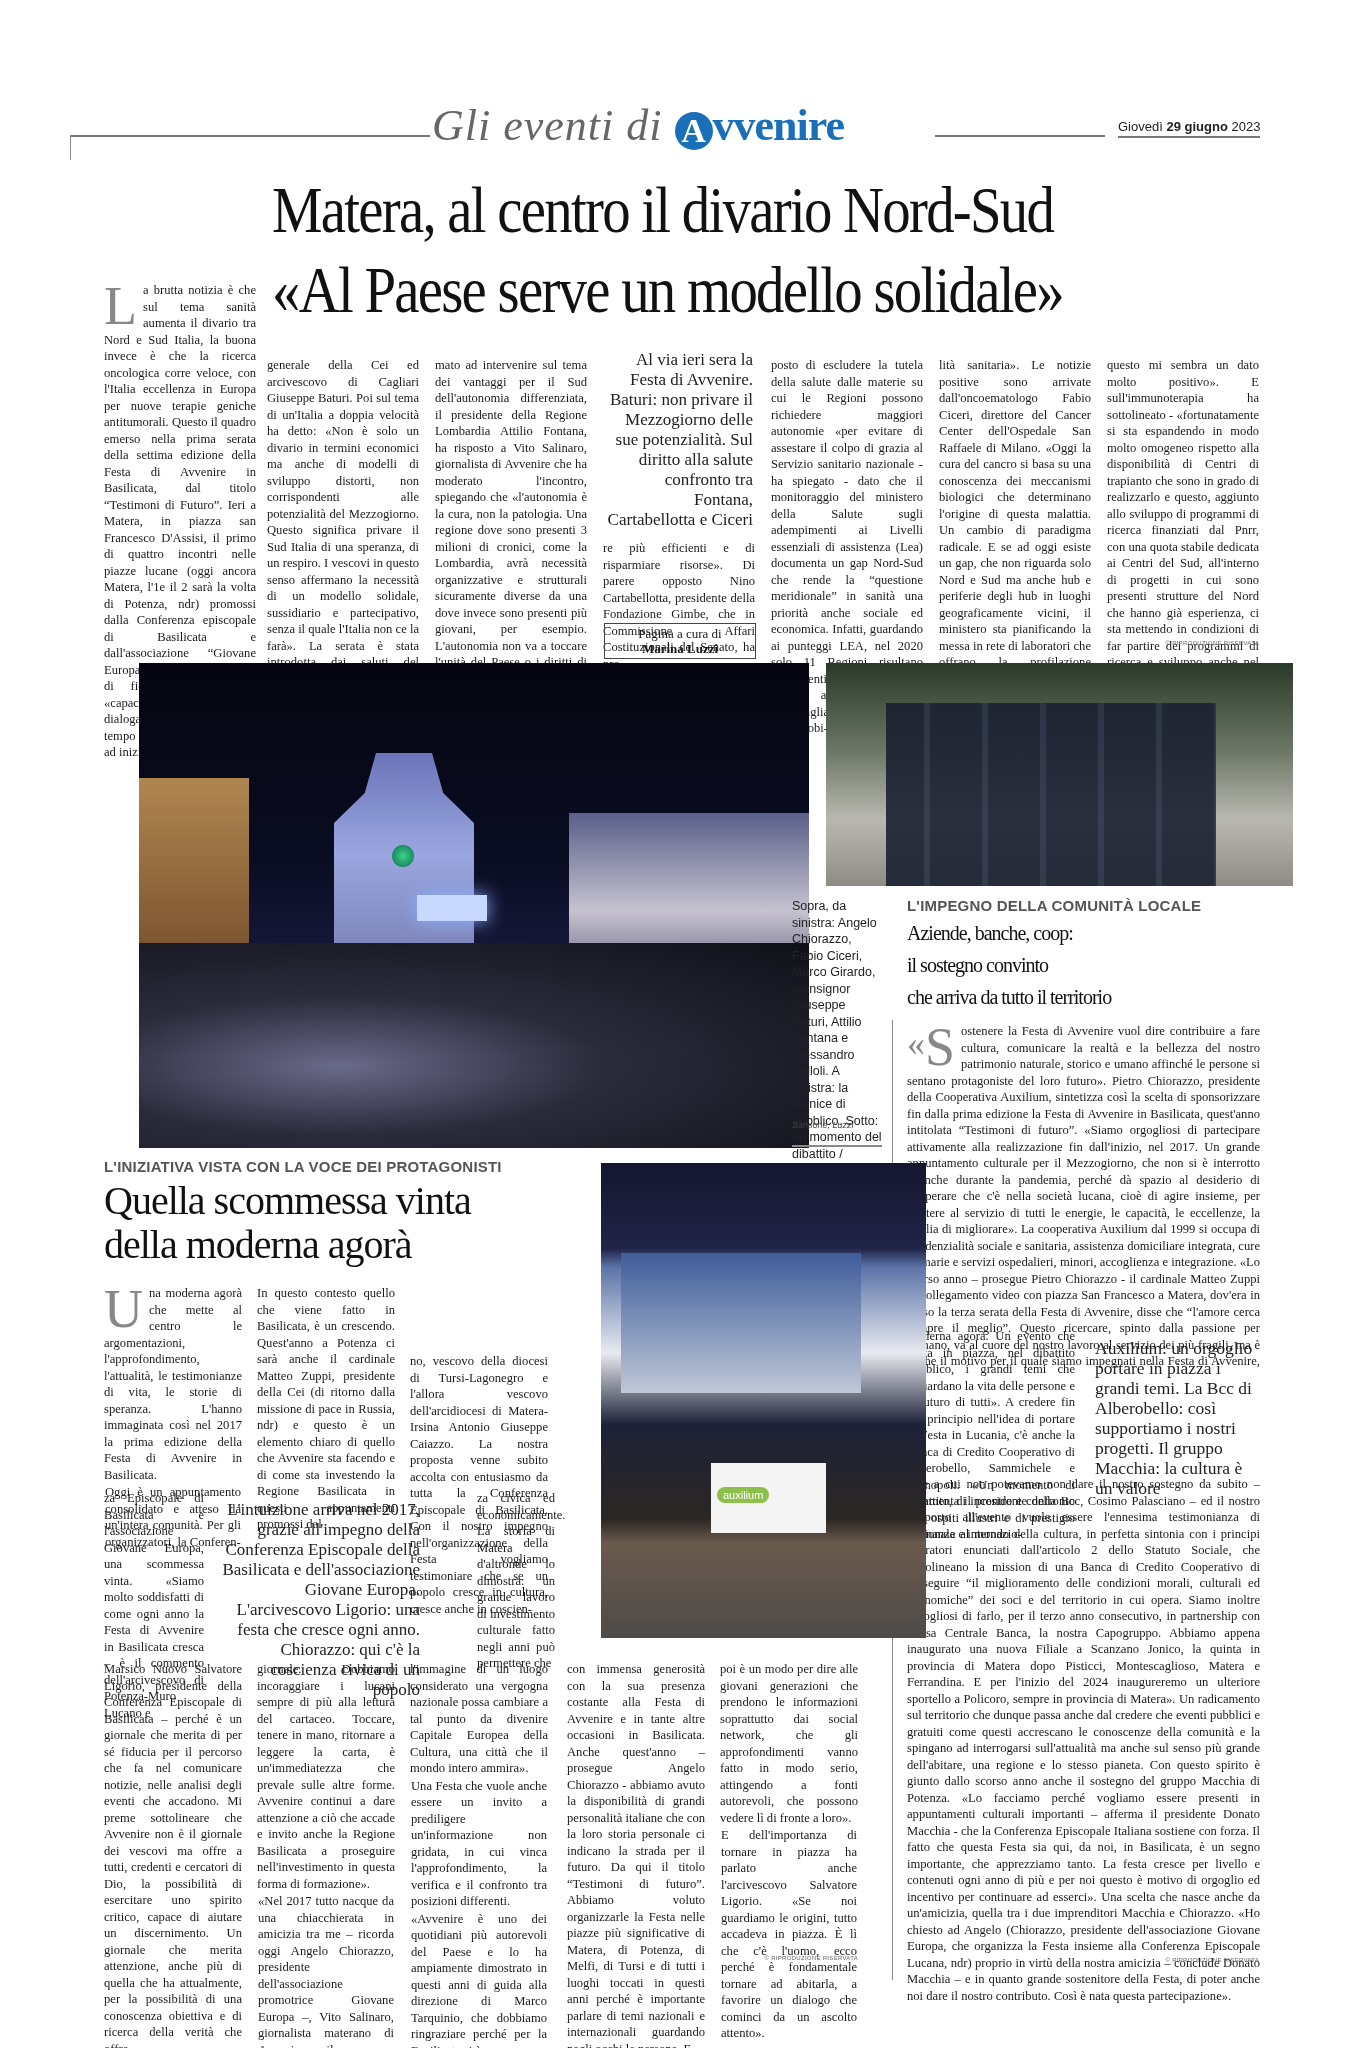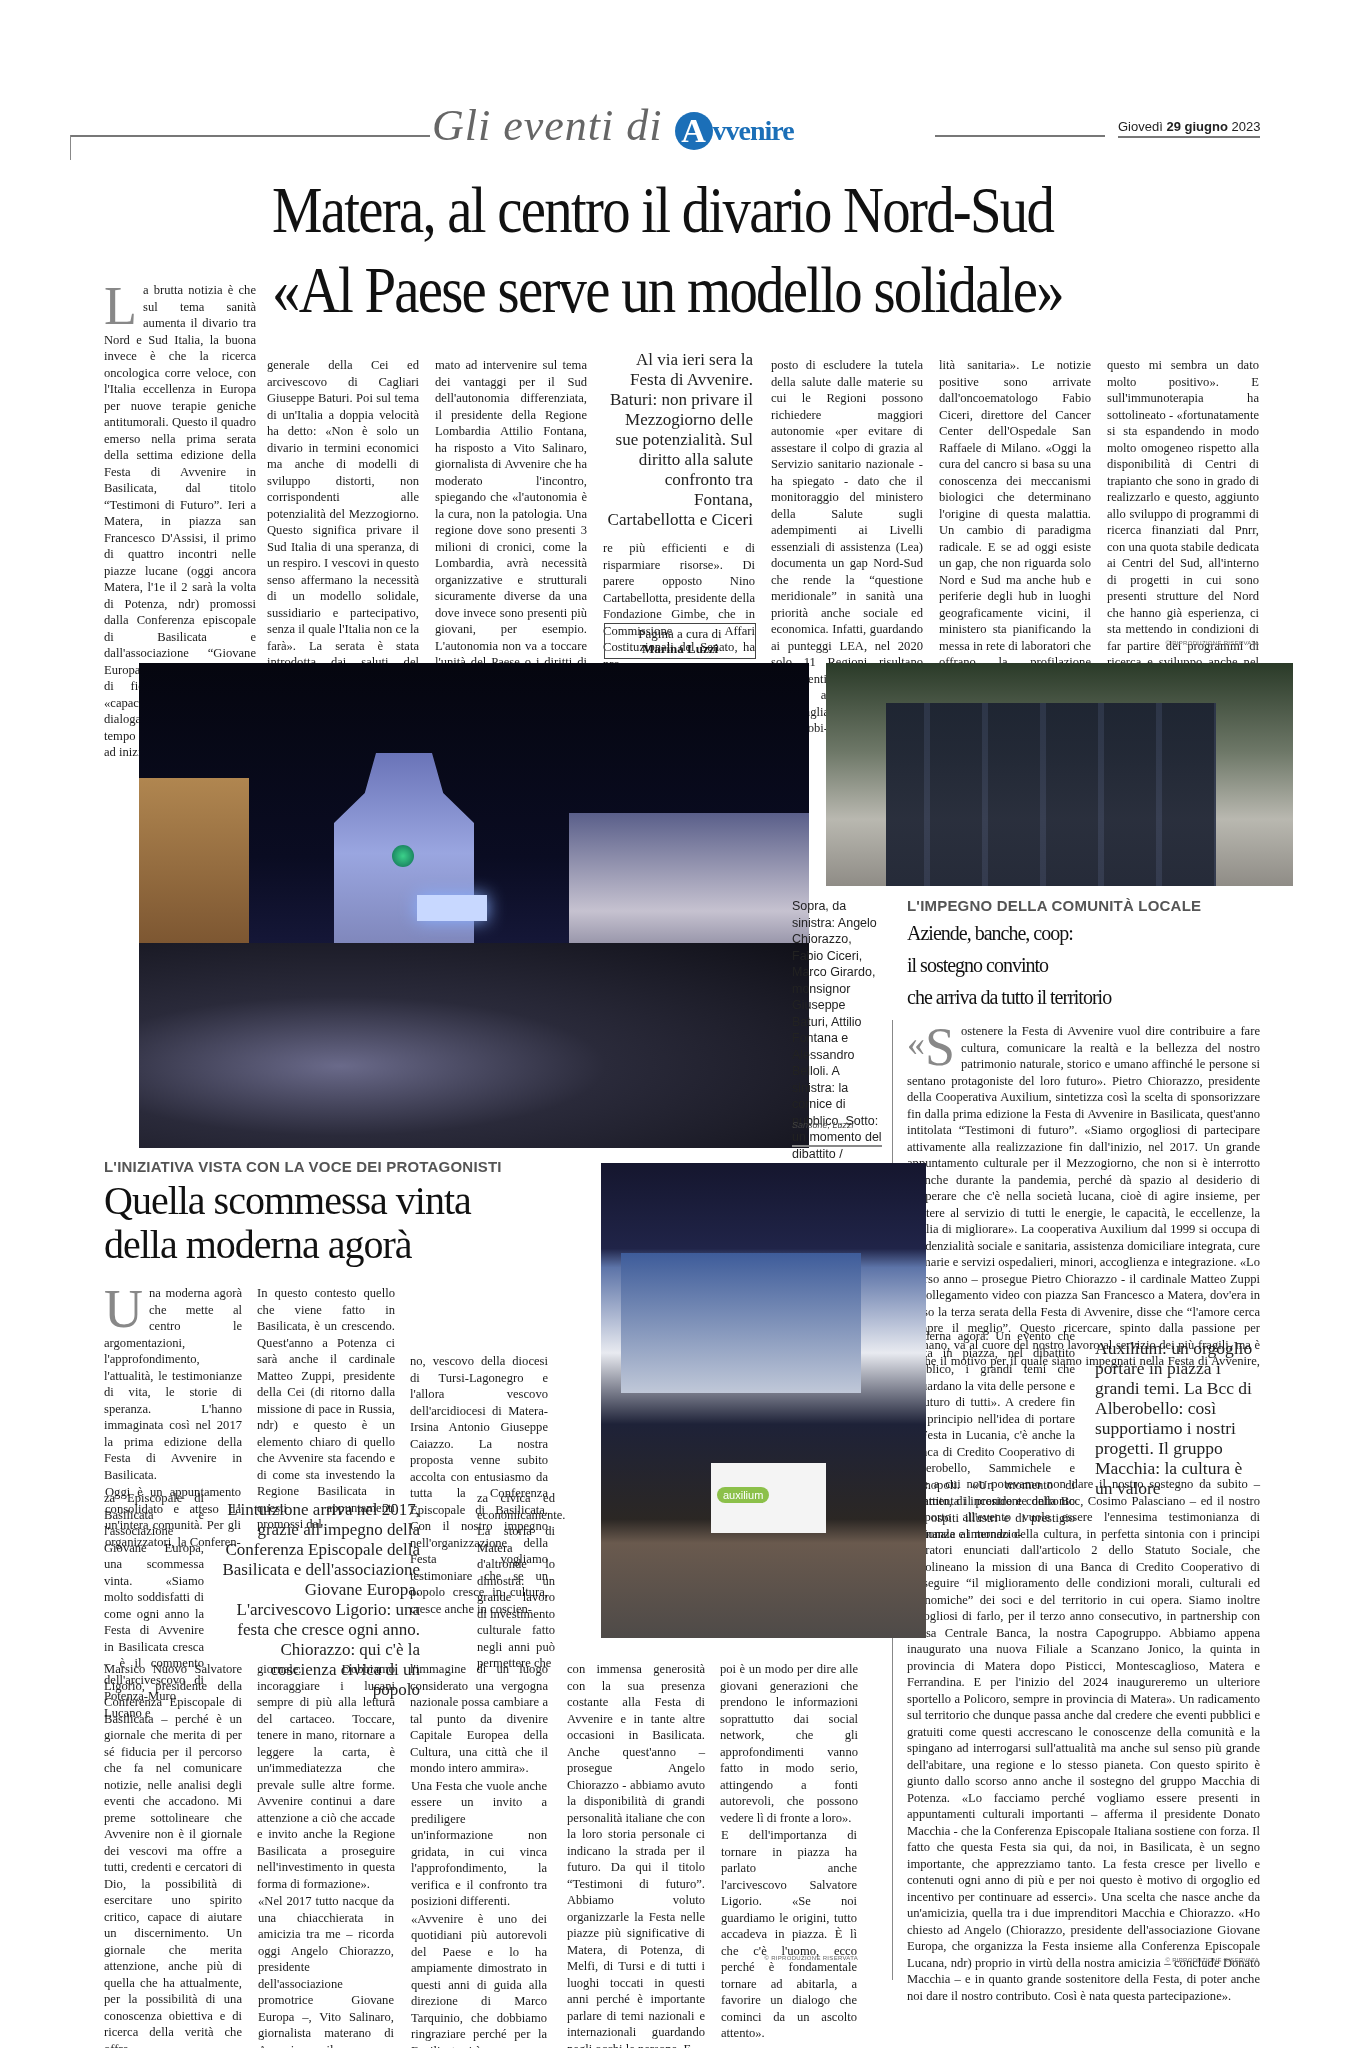--- a/index.html
+++ b/index.html
@@ -3,21 +3,21 @@
 <meta charset="utf-8">
 <style>
   html,body{margin:0;padding:0;background:#fff;}
   body{width:1352px;height:2048px;position:relative;overflow:hidden;font-family:"Liberation Serif","DejaVu Serif",serif;color:#1a1a1a;}
   .abs{position:absolute;}
   .col{font-size:12.6px;line-height:16.5px;text-align:justify;hyphens:auto;}
   .col p{margin:1px;}
   .hdr-line{position:absolute;height:2px;background:#777;}
   .masthead-script{font-family:"Liberation Serif",serif;font-style:italic;font-size:44px;color:#666;letter-spacing:1px;}
   .logo-a{display:inline-block;width:38px;height:38px;border-radius:50%;background:#1b6fb8;color:#fff;font-weight:bold;text-align:center;line-height:38px;font-size:34px;font-family:"Liberation Serif",serif;vertical-align:-2px;}
-  .logo-rest{font-family:"Liberation Serif",serif;font-size:28px;color:#1b6fb8;font-weight:bold;letter-spacing:-1px;}
+  .logo-rest{font-family:"Liberation Serif",serif;font-size:44px;color:#1b6fb8;font-weight:bold;letter-spacing:-1px;}
   .date{font-family:"Liberation Sans",sans-serif;font-size:13px;color:#222;}
   .date b{font-weight:bold;}
   .headline{font-family:"Liberation Serif",serif;font-size:66px;line-height:70px;letter-spacing:-2px;transform:scaleX(0.86);transform-origin:left top;white-space:nowrap;font-weight:normal;color:#111;}
   .drop{float:left;font-size:54px;line-height:44px;color:#888;margin:2px 6px 0 0;}
   .pull{font-family:"Liberation Serif",serif;font-size:17px;line-height:20px;text-align:right;color:#222;}
   .byline{border:1px solid #444;text-align:center;font-size:13px;line-height:15px;padding:2px 0;}
   .kicker{font-family:"Liberation Sans",sans-serif;font-weight:bold;font-size:15px;color:#555;letter-spacing:0.2px;}
   .h2{font-family:"Liberation Serif",serif;font-size:20px;line-height:31px;letter-spacing:-1px;color:#111;}
   .caption{font-family:"Liberation Sans",sans-serif;font-size:12.5px;line-height:16.5px;color:#222;}
   .credit{font-family:"Liberation Sans",sans-serif;font-style:italic;font-size:9px;color:#444;border-bottom:2px solid #888;padding-bottom:15px;}

